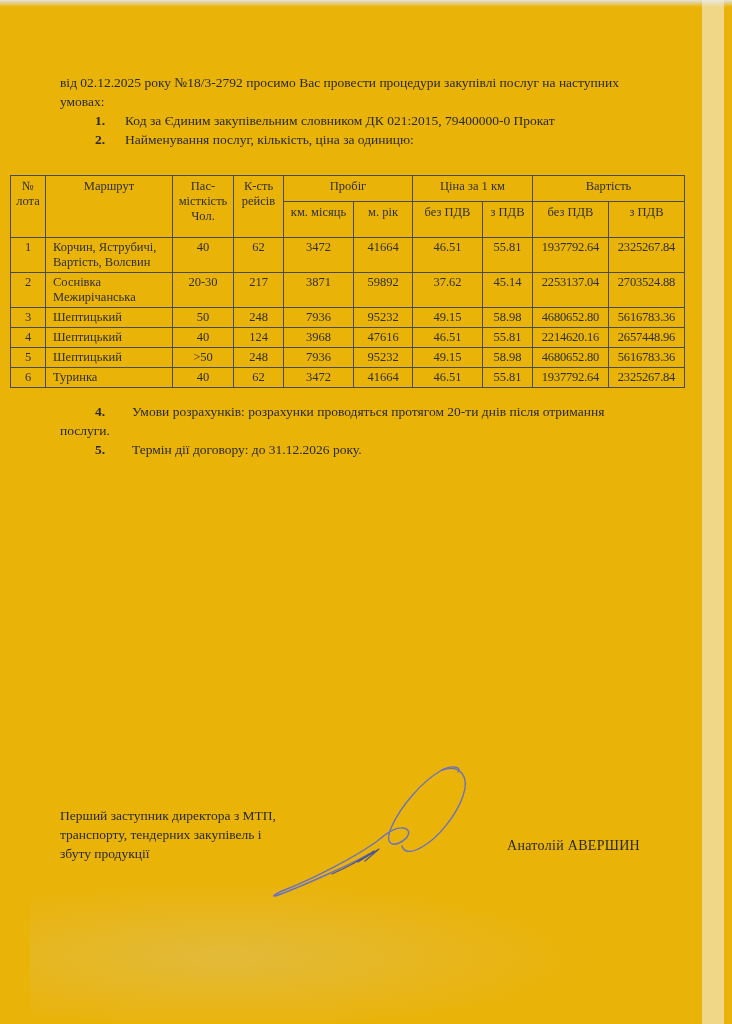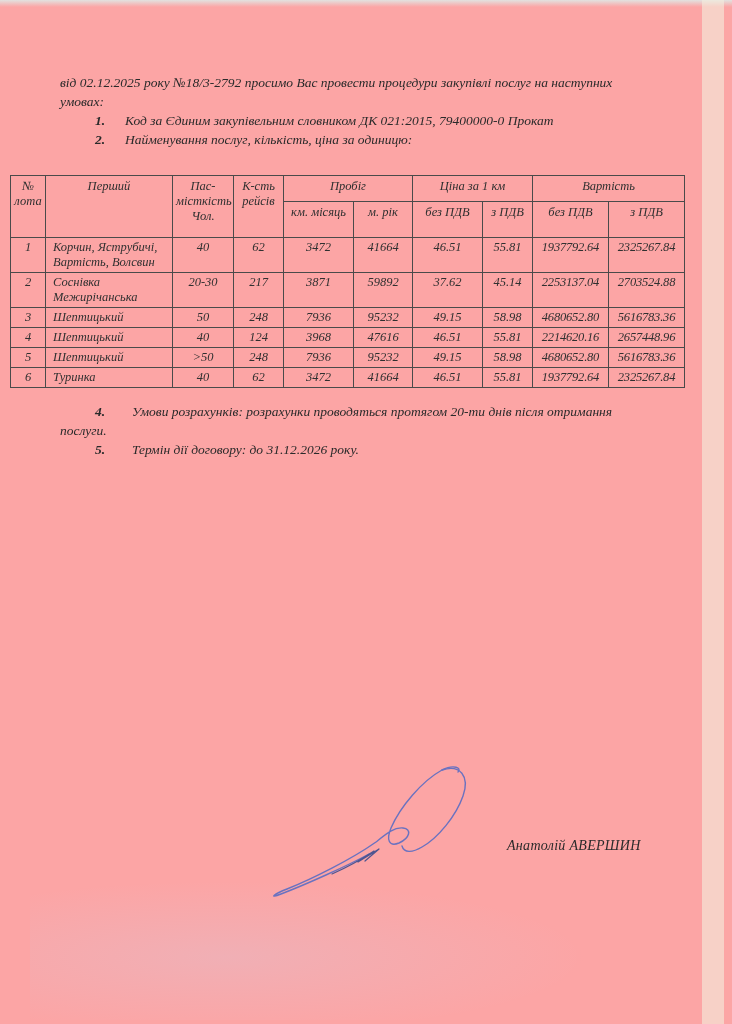--- a/index.html
+++ b/index.html
@@ -1,21 +1,20 @@
 <!DOCTYPE html>
 <html lang="uk" style="--signature-ink: #6a72c0; --signature-ink-dark: #4f5590; --text: #2a2a2a;"><head>
 <meta charset="utf-8">
 <style>
   html,body { margin:0; padding:0; background:#e9e9e9; }
   .page {
     position:relative; width:732px; height:1024px; margin:0 auto;
-    background:#fca5a5; overflow:hidden;
+    background:#eab308; overflow:hidden;
     font-family:"Liberation Serif","DejaVu Serif",serif;
     color:#2a2a2a;
-    font-style:italic;
   }
   
   .scan-top-edge { position:absolute; top:0; left:0; right:0; height:7px;
     background:linear-gradient(#e2e2e0, rgba(255,255,255,0)); }
   .scan-right-strip { position:absolute; top:0; bottom:0; left:702px; width:22px;
     background:#f3eedd; opacity:.6; }
   .scan-smudge { position:absolute; left:30px; top:880px; width:560px; height:140px;
     background:radial-gradient(ellipse at 35% 55%, rgba(200,212,238,.22), rgba(255,255,255,0) 70%); }
 
   
@@ -87,21 +86,21 @@
       <col style="width:70px">
         <col style="width:59px">
         <col style="width:70px">
         <col style="width:50px">
       <col style="width:76px">
         <col style="width:76px">
     </colgroup>
     <thead>
       <tr class="grp">
         <th rowspan="2">№ лота</th>
-        <th rowspan="2">Перший</th>
+        <th rowspan="2">Маршрут</th>
         <th rowspan="2">Пас-місткість Чол.</th>
         <th rowspan="2">К-сть рейсів</th>
         <th colspan="2">Пробіг</th>
         <th colspan="2">Ціна за 1 км</th>
         <th colspan="2">Вартість</th>
       </tr>
       <tr class="sub">
         <th>км. місяць</th>
         <th>м. рік</th>
         <th>без ПДВ</th>
@@ -190,20 +189,25 @@
     <div class="l2">
       <span class="line"><b class="num">4.</b><span>Умови розрахунків: розрахунки проводяться  протягом 20-ти днів після отримання</span></span>
       <span class="cont">послуги.</span>
     </div>
     <div class="l2">
       <span class="line"><b class="num">5.</b><span>Термін дії договору: до 31.12.2026 року.</span></span>
       <span class="cont"></span>
     </div>
   </div>
 
+  <div class="sig-title">
+    <div class="line">Перший заступник директора з МТП,</div>
+    <div class="line">транспорту, тендерних закупівель і</div>
+    <div class="line">збуту продукції</div>
+  </div>
 
   <svg class="sig" viewBox="0 0 210 145" aria-hidden="true">
     <path class="main" d="M 196 10 C 200 6, 192 2, 180 8 C 160 19, 138 45, 129 66 C 124 78, 127 85, 137 81 C 148 76, 150 67, 141 66 C 132 65, 124 72, 114 80 C 90 97, 50 117, 25 127 C 12 132, 6 137, 19 132 C 45 122, 85 104, 107 92"></path>
     <path class="main" d="M 180 8 C 198 2, 208 14, 201 34 C 194 54, 176 76, 160 85 C 150 91, 142 91, 140 84"></path>
     <path class="dark" d="M 70 112 C 88 104, 100 97, 112 89 M 96 100 L 117 87 L 103 99"></path>
   </svg>
 
   <div class="sig-name">Анатолій АВЕРШИН</div>
 
 </div>

